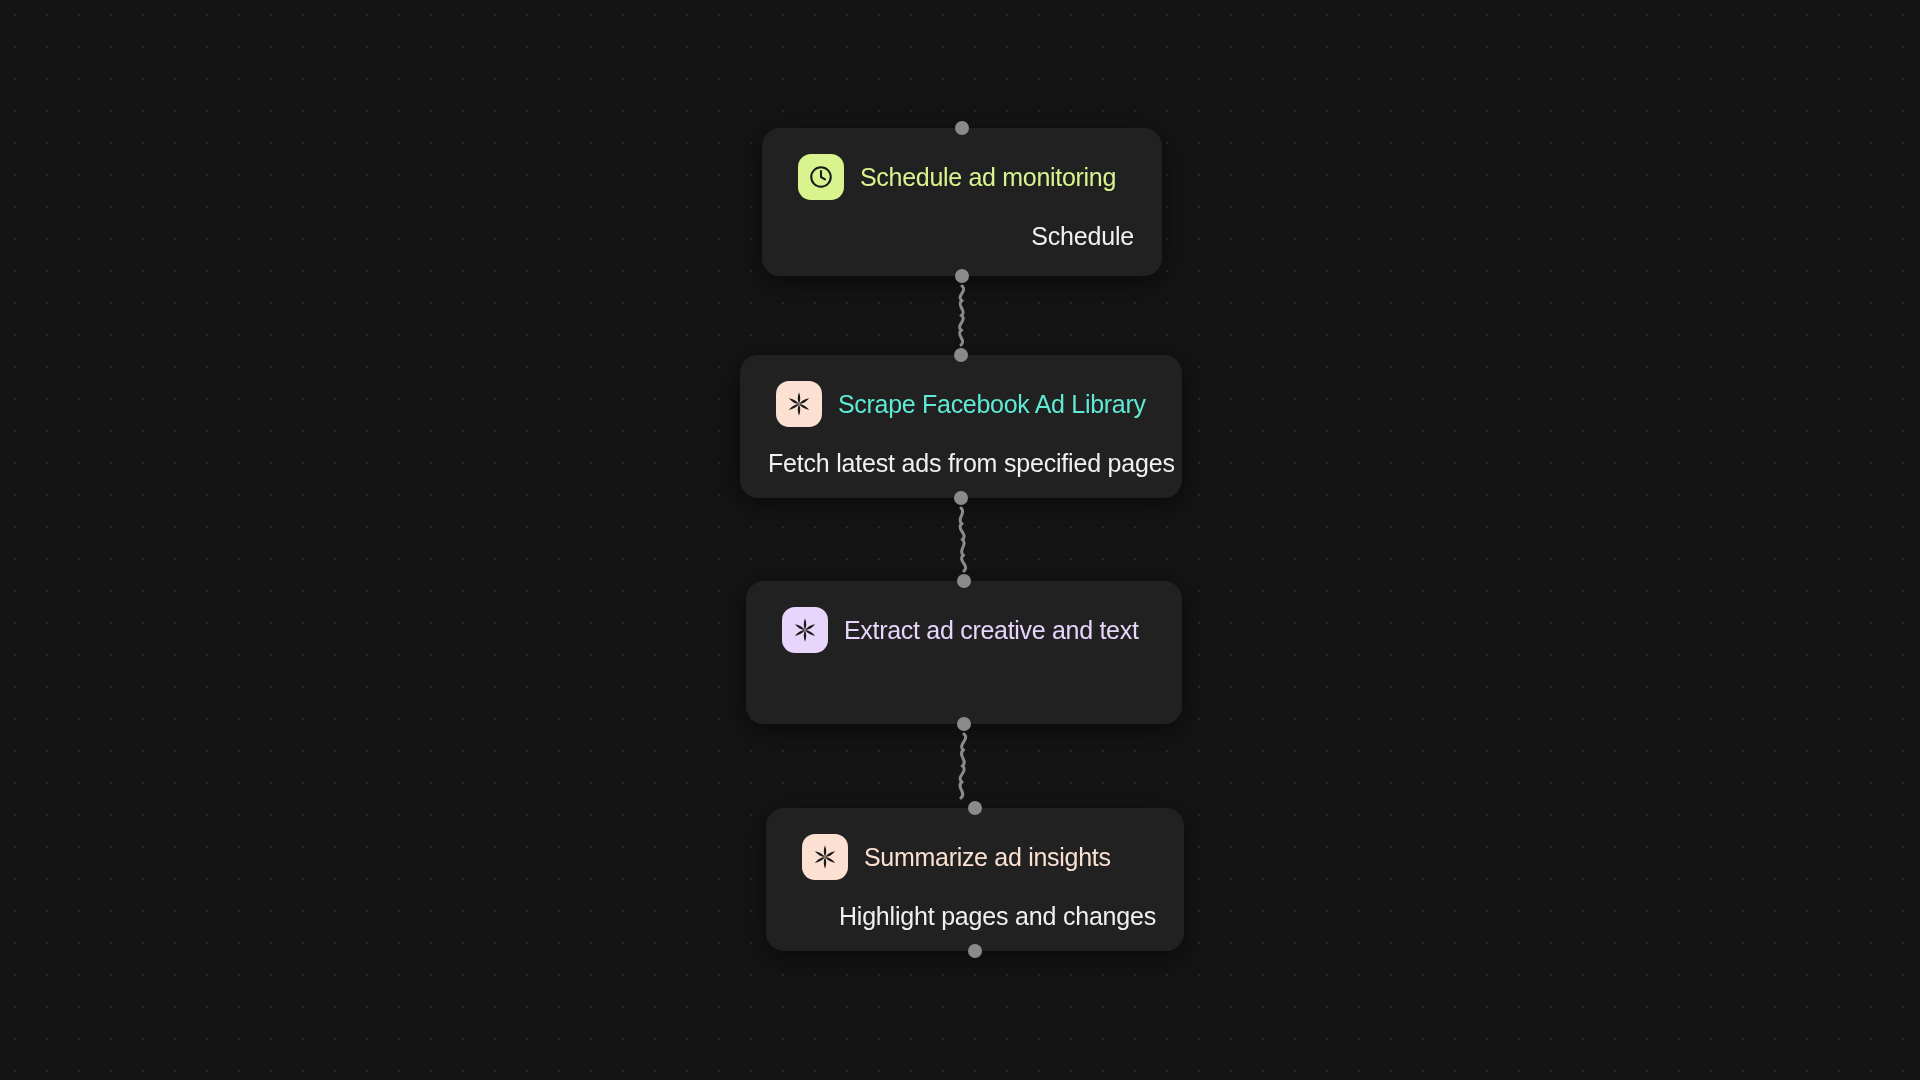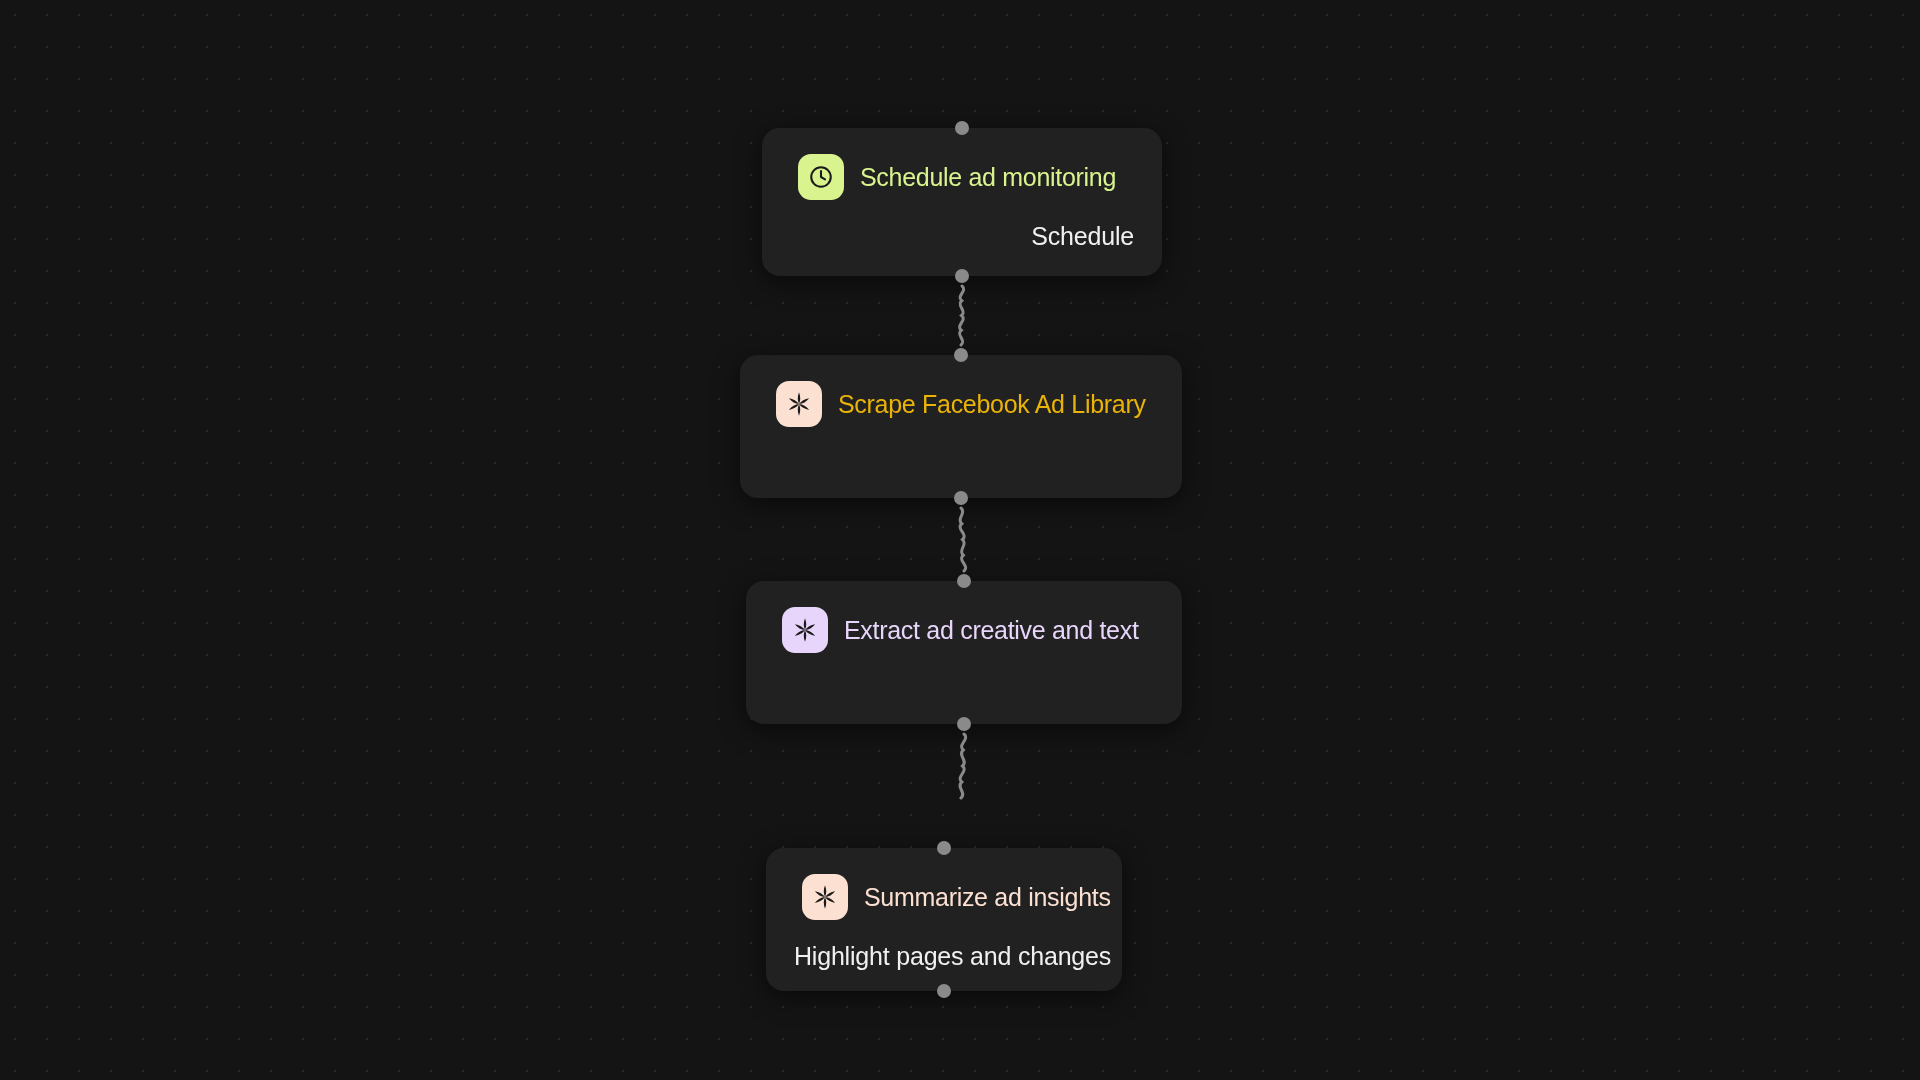--- a/index.html
+++ b/index.html
@@ -120,42 +120,43 @@
         <div class="node-icon" style="background:#fce0d2">
           <svg class="icon-svg" width="30" height="30" viewBox="0 0 24 24" fill="#1a1a1a">
             <path d="M12 12 C 13.25 9.2, 13.35 6.0, 12 2.6 C 10.65 6.0, 10.75 9.2, 12 12 Z" transform="rotate(0 12 12)"></path>
             <path d="M12 12 C 13.25 9.2, 13.35 6.0, 12 2.6 C 10.65 6.0, 10.75 9.2, 12 12 Z" transform="rotate(60 12 12)"></path>
             <path d="M12 12 C 13.25 9.2, 13.35 6.0, 12 2.6 C 10.65 6.0, 10.75 9.2, 12 12 Z" transform="rotate(120 12 12)"></path>
             <path d="M12 12 C 13.25 9.2, 13.35 6.0, 12 2.6 C 10.65 6.0, 10.75 9.2, 12 12 Z" transform="rotate(180 12 12)"></path>
             <path d="M12 12 C 13.25 9.2, 13.35 6.0, 12 2.6 C 10.65 6.0, 10.75 9.2, 12 12 Z" transform="rotate(240 12 12)"></path>
             <path d="M12 12 C 13.25 9.2, 13.35 6.0, 12 2.6 C 10.65 6.0, 10.75 9.2, 12 12 Z" transform="rotate(300 12 12)"></path>
           </svg>
         </div>
-        <div class="node-title" style="color:#eab308">Scrape Facebook Ad Library</div>
+        <div class="node-title" style="color:#5eead4">Scrape Facebook Ad Library</div>
       </div>
+      <div class="node-subtitle">Fetch latest ads from specified pages</div>
       <div class="port bottom"></div>
     </div>
     <div class="node" style="left: 746px; top: 581px; width: 436px; height: 143px;">
       <div class="port top"></div>
       <div class="node-header">
         <div class="node-icon" style="background:#e8d5fb">
           <svg class="icon-svg" width="30" height="30" viewBox="0 0 24 24" fill="#1a1a1a">
             <path d="M12 12 C 13.25 9.2, 13.35 6.0, 12 2.6 C 10.65 6.0, 10.75 9.2, 12 12 Z" transform="rotate(0 12 12)"></path>
             <path d="M12 12 C 13.25 9.2, 13.35 6.0, 12 2.6 C 10.65 6.0, 10.75 9.2, 12 12 Z" transform="rotate(60 12 12)"></path>
             <path d="M12 12 C 13.25 9.2, 13.35 6.0, 12 2.6 C 10.65 6.0, 10.75 9.2, 12 12 Z" transform="rotate(120 12 12)"></path>
             <path d="M12 12 C 13.25 9.2, 13.35 6.0, 12 2.6 C 10.65 6.0, 10.75 9.2, 12 12 Z" transform="rotate(180 12 12)"></path>
             <path d="M12 12 C 13.25 9.2, 13.35 6.0, 12 2.6 C 10.65 6.0, 10.75 9.2, 12 12 Z" transform="rotate(240 12 12)"></path>
             <path d="M12 12 C 13.25 9.2, 13.35 6.0, 12 2.6 C 10.65 6.0, 10.75 9.2, 12 12 Z" transform="rotate(300 12 12)"></path>
           </svg>
         </div>
         <div class="node-title" style="color:#e8d5fb">Extract ad creative and text</div>
       </div>
       <div class="port bottom"></div>
     </div>
-    <div class="node" style="left: 766px; top: 848px; width: 356px; height: 143px;">
+    <div class="node" style="left: 766px; top: 808px; width: 418px; height: 143px;">
       <div class="port top"></div>
       <div class="node-header">
         <div class="node-icon" style="background:#fce0d2">
           <svg class="icon-svg" width="30" height="30" viewBox="0 0 24 24" fill="#1a1a1a">
             <path d="M12 12 C 13.25 9.2, 13.35 6.0, 12 2.6 C 10.65 6.0, 10.75 9.2, 12 12 Z" transform="rotate(0 12 12)"></path>
             <path d="M12 12 C 13.25 9.2, 13.35 6.0, 12 2.6 C 10.65 6.0, 10.75 9.2, 12 12 Z" transform="rotate(60 12 12)"></path>
             <path d="M12 12 C 13.25 9.2, 13.35 6.0, 12 2.6 C 10.65 6.0, 10.75 9.2, 12 12 Z" transform="rotate(120 12 12)"></path>
             <path d="M12 12 C 13.25 9.2, 13.35 6.0, 12 2.6 C 10.65 6.0, 10.75 9.2, 12 12 Z" transform="rotate(180 12 12)"></path>
             <path d="M12 12 C 13.25 9.2, 13.35 6.0, 12 2.6 C 10.65 6.0, 10.75 9.2, 12 12 Z" transform="rotate(240 12 12)"></path>
             <path d="M12 12 C 13.25 9.2, 13.35 6.0, 12 2.6 C 10.65 6.0, 10.75 9.2, 12 12 Z" transform="rotate(300 12 12)"></path>

